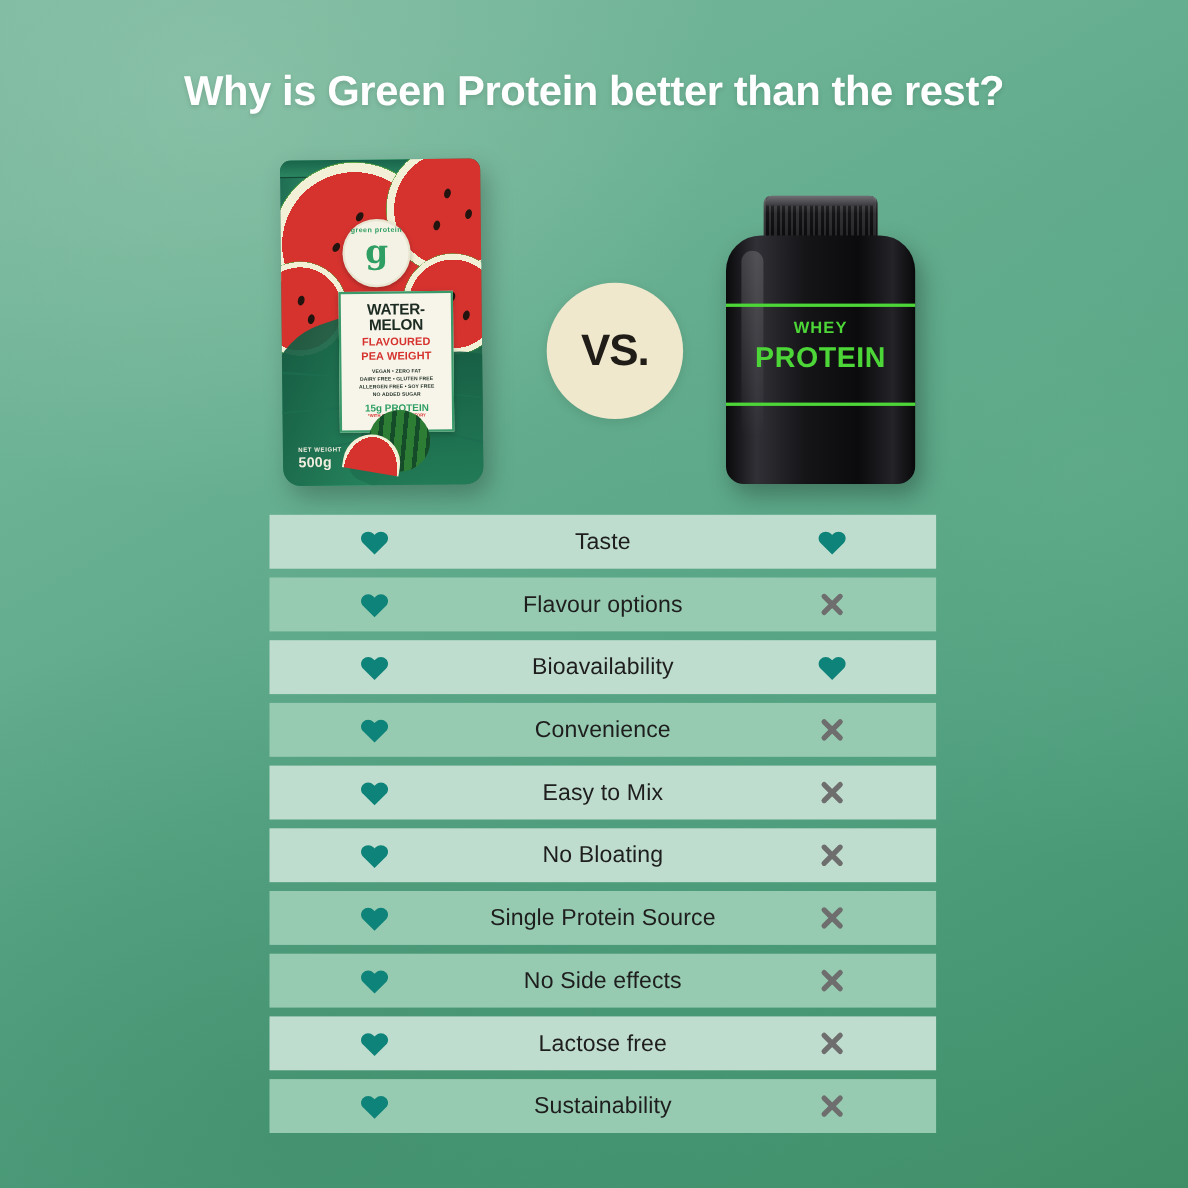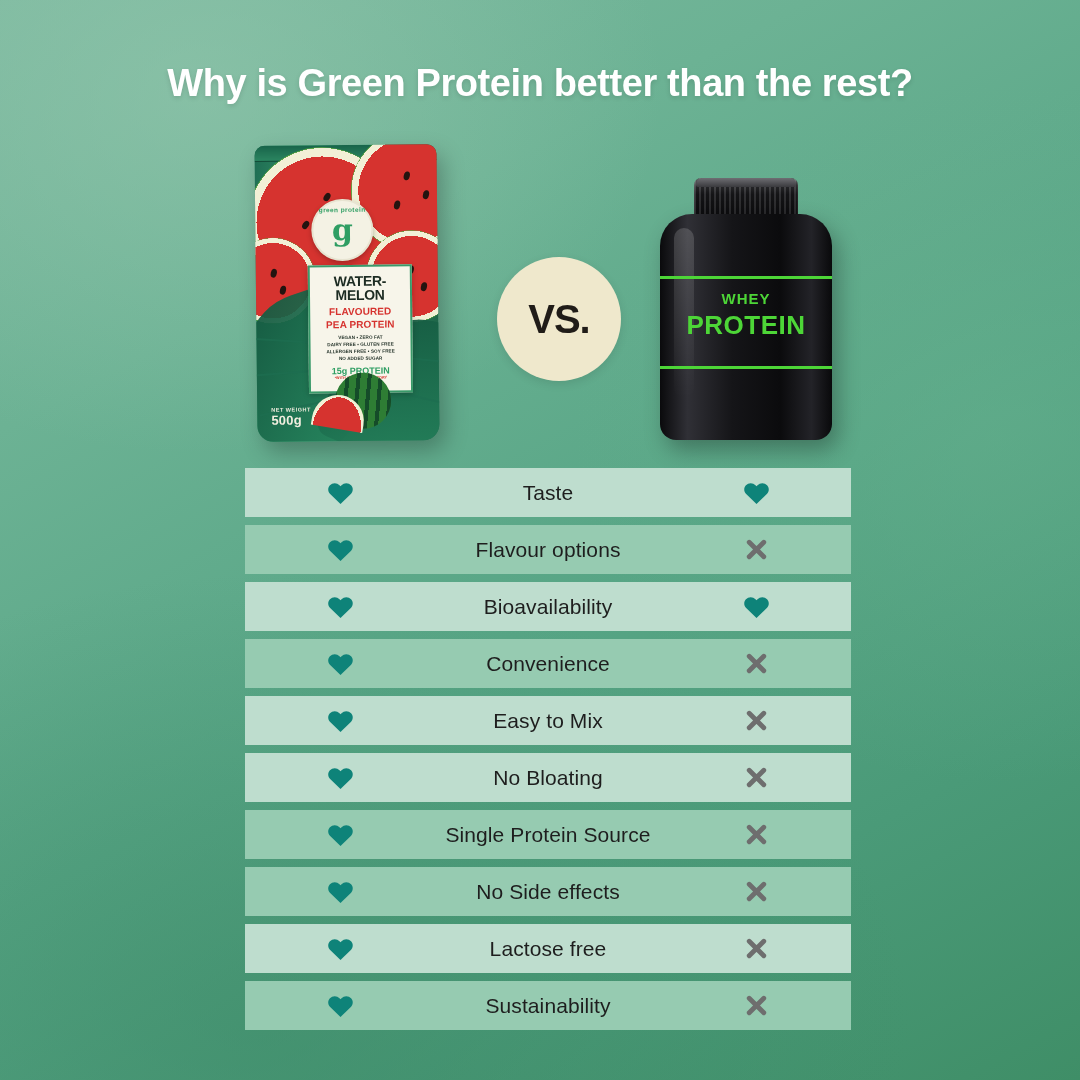--- a/index.html
+++ b/index.html
@@ -249,21 +249,21 @@
 
       <div class="brand-badge">
         <div class="ring-text">green protein</div>
         <div class="g">g</div>
       </div>
 
       <div class="label-card">
         <div class="big">WATER-</div>
         <div class="big">MELON</div>
         <div class="sub">FLAVOURED</div>
-        <div class="sub" style="margin-top:1px">PEA PROTEIN</div>
+        <div class="sub" style="margin-top:1px">PEA WEIGHT</div>
         <div class="claims">
           <div>VEGAN • ZERO FAT</div>
           <div>DAIRY FREE • GLUTEN FREE</div>
           <div>ALLERGEN FREE • SOY FREE</div>
           <div>NO ADDED SUGAR</div>
         </div>
         <div class="pro">15g PROTEIN</div>
         <div class="note">*WITH ANTI-INFLAMMATORY</div>
         <div class="note">BENEFITS</div>
         <div class="label-melon"></div>

